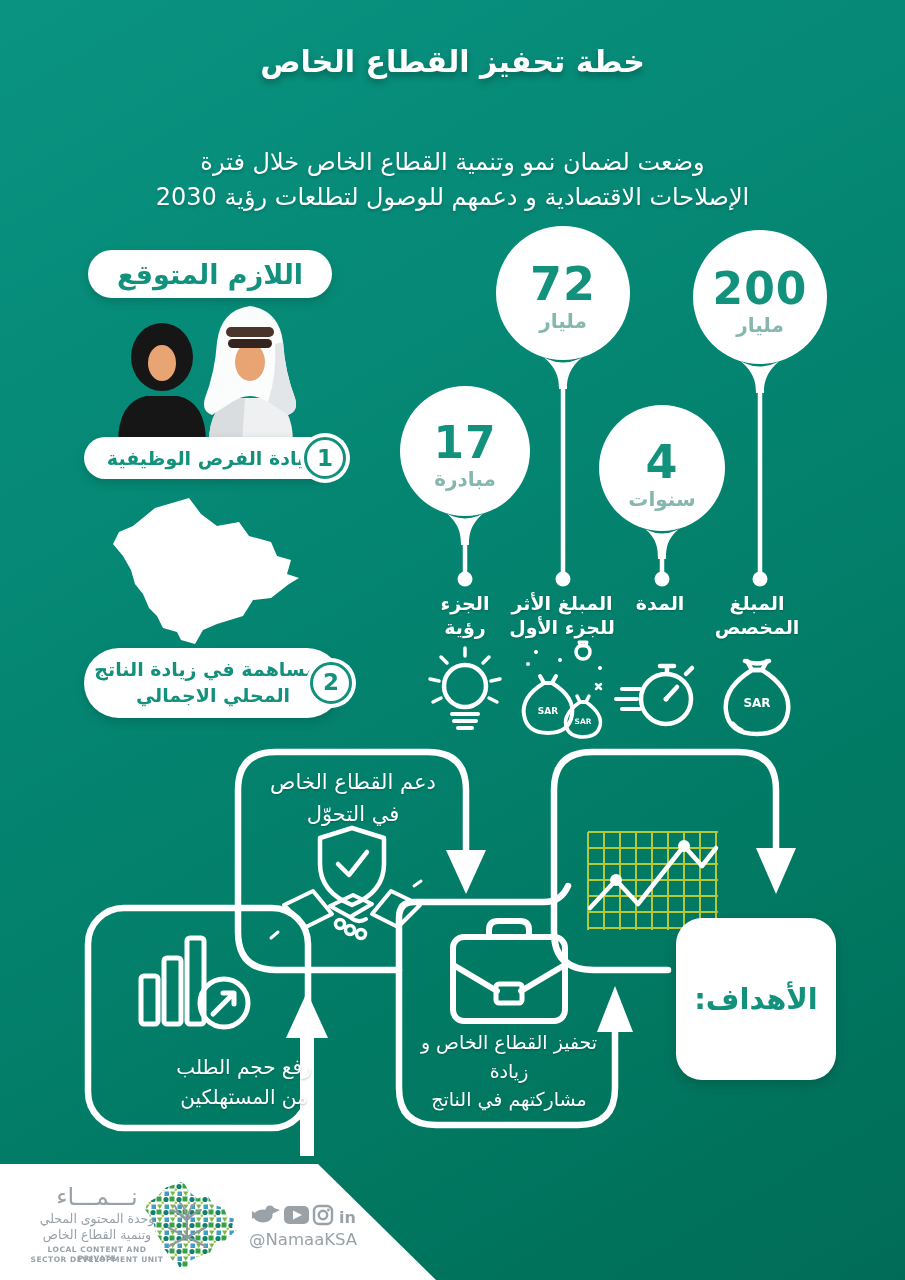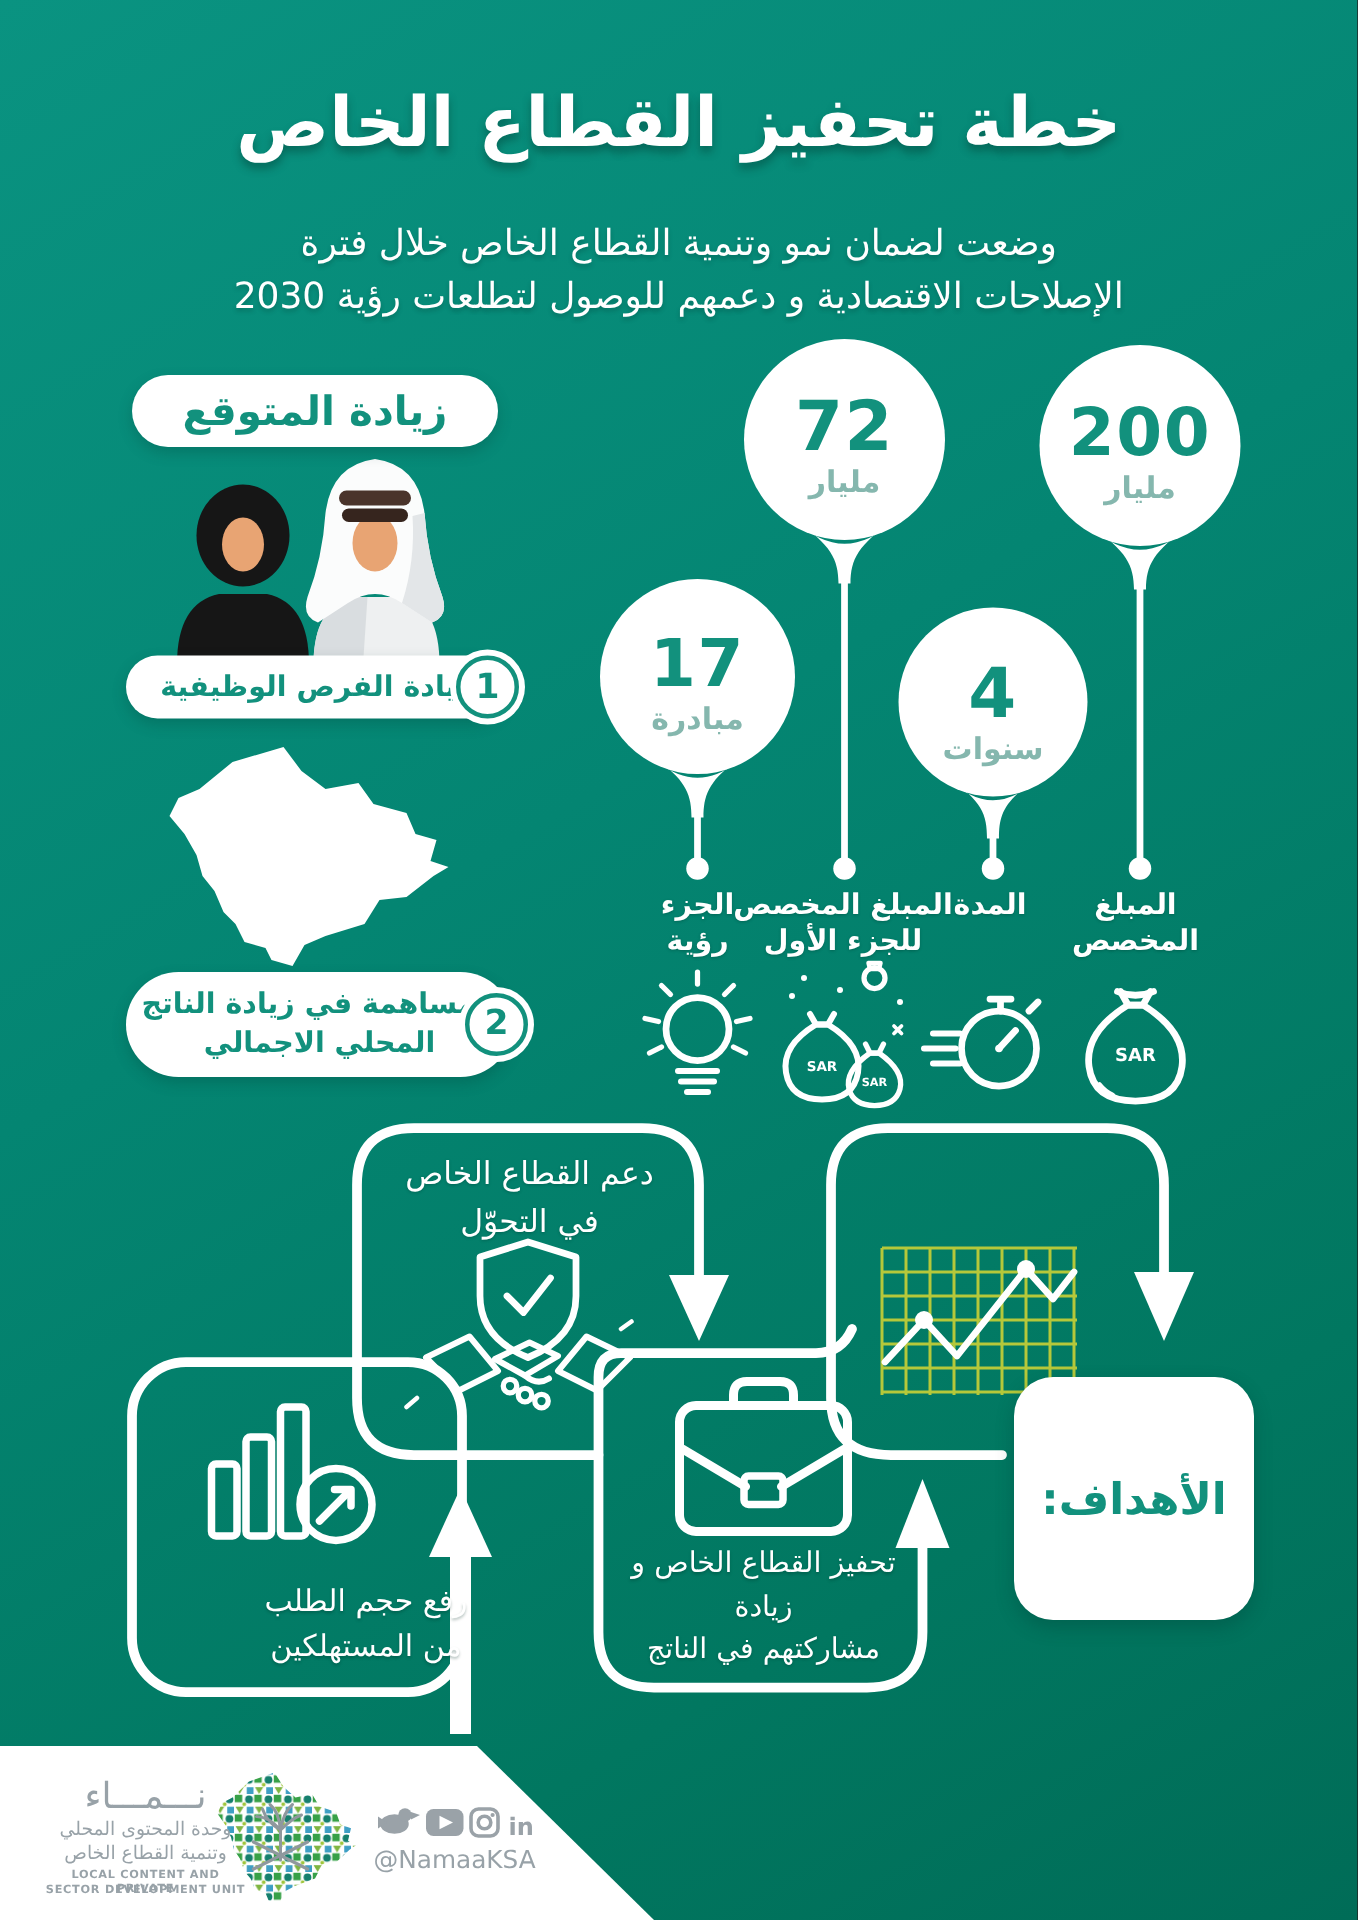--- a/index.html
+++ b/index.html
@@ -3,21 +3,21 @@
 <meta charset="utf-8">
 <style>
   html,body{margin:0;padding:0;background:#222;}
   .stage{
     position:relative;width:905px;height:1280px;overflow:hidden;
     background:linear-gradient(150deg,#0a9381 0%,#048572 42%,#017760 78%,#006c57 100%);
     font-family:"DejaVu Sans", sans-serif;
   }
   .gfx{position:absolute;left:0;top:0;z-index:1;}
   .txt{position:absolute;z-index:2;direction:rtl;text-align:center;color:#fff;}
-  .title{left:0;right:0;top:54px;font-size:46px;font-weight:800;letter-spacing:-1px;
+  .title{left:0;right:0;top:44px;font-size:30px;font-weight:800;letter-spacing:-1px;
          text-shadow:0 4px 6px rgba(0,45,38,.38);}
   .sub{left:0;right:0;font-size:24px;font-weight:500;text-shadow:0 2px 3px rgba(0,45,38,.25);}
   .pill{position:absolute;z-index:2;background:#fff;border-radius:26px;direction:rtl;
         display:flex;align-items:center;justify-content:center;color:#12917d;font-weight:bold;
         box-shadow:0 4px 9px rgba(0,60,50,.25);}
   .badge{position:absolute;width:42px;height:42px;border-radius:50%;background:#fff;
          border:3px solid #12917d;box-shadow:0 0 0 4px #fff;box-sizing:border-box;
          display:flex;align-items:center;justify-content:center;
          color:#12917d;font-weight:bold;font-size:23px;}
   .balloon-num{position:absolute;z-index:2;width:140px;text-align:center;color:#12917d;font-weight:bold;}
@@ -227,21 +227,21 @@
       </g>
       <text x="339" y="1223" font-size="16" font-weight="bold" fill="#9aa2a8" font-family="DejaVu Sans, sans-serif">in</text>
     </g>
   </svg>
 
   <div class="txt title">خطة تحفيز القطاع الخاص</div>
   <div class="txt sub" style="top:148px">وضعت لضمان نمو وتنمية القطاع الخاص خلال فترة</div>
   <div class="txt sub" style="top:183px">الإصلاحات الاقتصادية و دعمهم للوصول لتطلعات رؤية 2030</div>
 
   <div class="pill" style="left:88px;top:250px;width:244px;height:48px;font-size:27px;">
-    <span>زيادة المتوقع</span>
+    <span>اللازم المتوقع</span>
   </div>
 
   <div class="pill" style="left:84px;top:437px;width:254px;height:42px;font-size:19px;border-radius:21px;">
     <span>زيادة الفرص الوظيفية</span>
     <div class="badge" style="right:-8px;top:0px;">
       <span>1</span>
     </div>
   </div>
 
   <div class="pill" style="left:84px;top:648px;width:258px;height:70px;font-size:19px;border-radius:35px;flex-direction:column;line-height:1.35;">
@@ -270,21 +270,21 @@
   </div>
 
   <div class="stat-label" style="left:682px;top:592px;width:150px;">
     <div>المبلغ</div>
     <div>المخصص</div>
   </div>
   <div class="stat-label" style="left:600px;top:592px;width:120px;">
     <div>المدة</div>
   </div>
   <div class="stat-label" style="left:482px;top:592px;width:160px;">
-    <div>المبلغ المخصص</div>
+    <div>المبلغ الأثر</div>
     <div>للجزء الأول</div>
   </div>
   <div class="stat-label" style="left:395px;top:592px;width:140px;">
     <div>الجزء</div>
     <div>رؤية</div>
   </div>
 
   <div class="box-text" style="left:248px;top:767px;width:210px;">
     <div>دعم القطاع الخاص</div>
     <div>في التحوّل</div>

